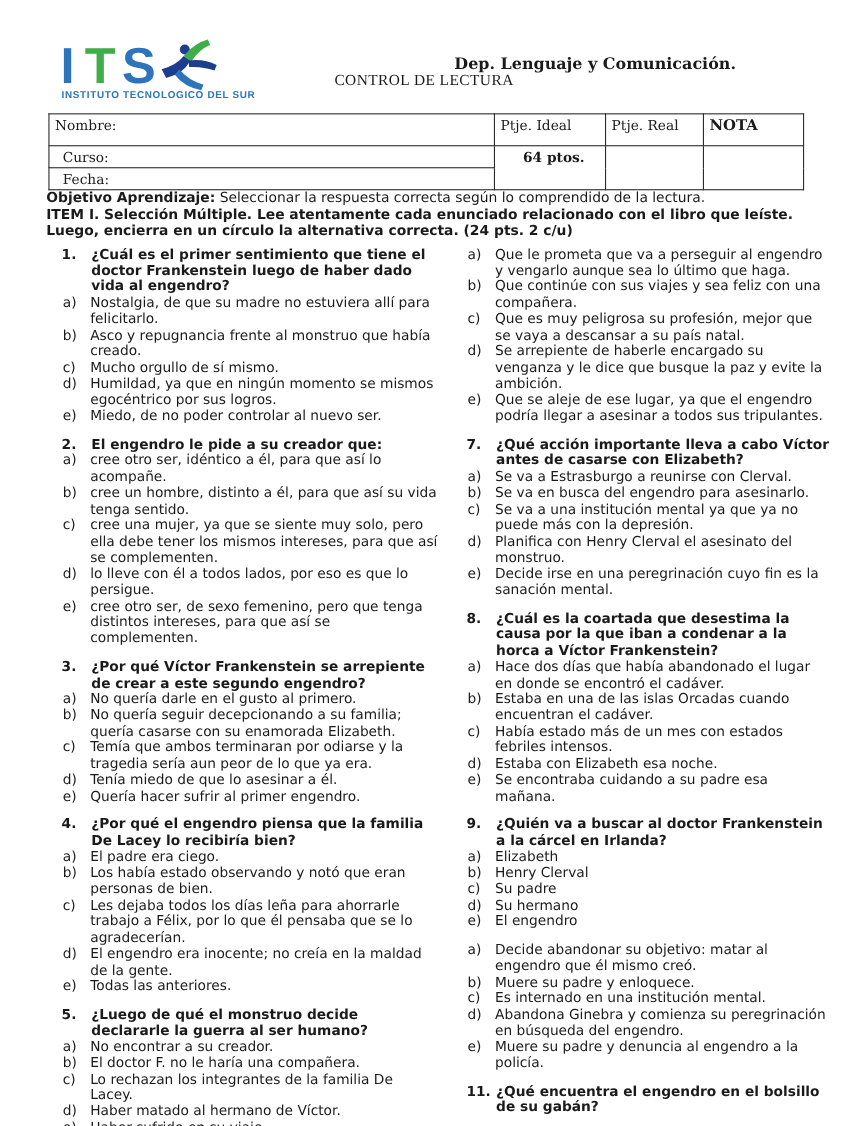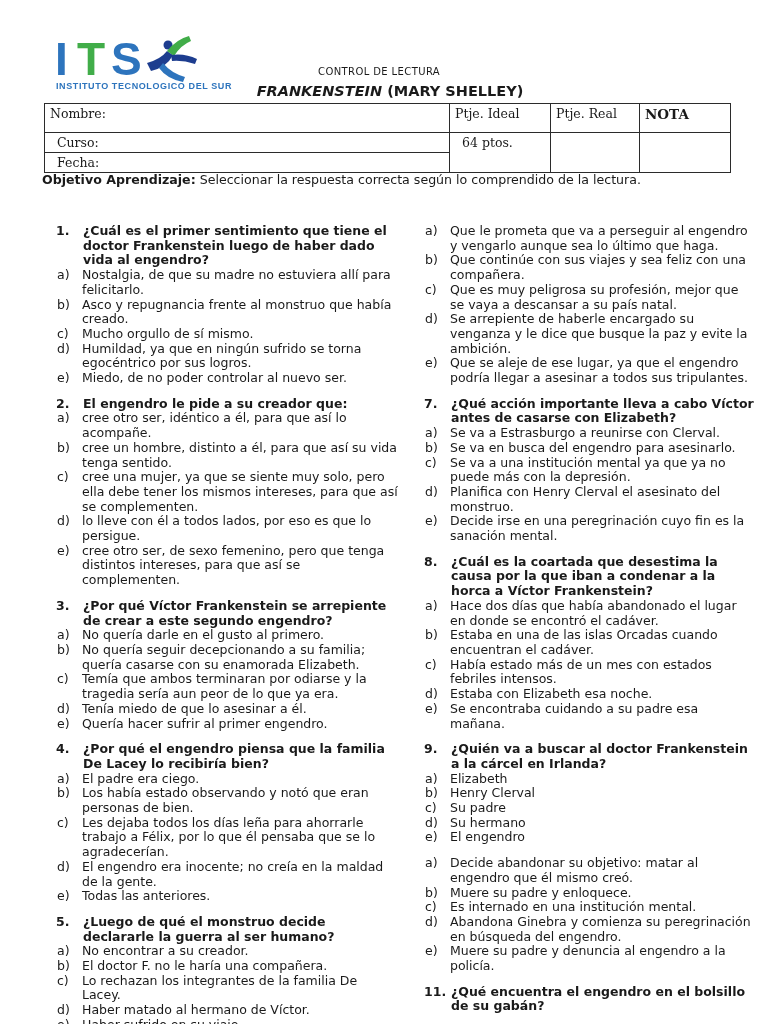--- a/index.html
+++ b/index.html
@@ -10,21 +10,21 @@
   .page{position:absolute;inset:0;}
 
   
   .logo{position:absolute;left:55px;top:33px;width:250px;height:68px;}
   .dept-title{
     position:absolute;left:413px;top:50px;width:260px;
     font-family:"DejaVu Serif","Liberation Serif",serif;
     font-weight:bold;font-size:14.5px;white-space:nowrap;
   }
   .control-title{
-    position:absolute;left:318px;top:66px;font-size:10px;letter-spacing:.4px;
+    position:absolute;left:304px;top:66px;font-size:14px;letter-spacing:.4px;font-family:Liberation Serif, serif;
   }
   .book-title{
     position:absolute;left:250px;top:83px;width:280px;text-align:center;
     font-weight:bold;font-size:14.5px;white-space:nowrap;
   }
   .book-title .bt-name{font-style:italic;}
 
   
   table.info{
     position:absolute;left:44px;top:103px;width:646px;
@@ -32,21 +32,21 @@
     font-family:"DejaVu Serif","Liberation Serif",serif;font-size:12.5px;
   }
   table.info td{border:1px solid #2b2b2b;padding:2px 5px;vertical-align:top;}
   td.c-name{width:394px;}
   td.c-ideal{width:90px;}
   td.c-real{width:78px;}
   td.c-nota{width:80px;}
   tr.r-top td{height:24px;}
   tr.r-mid td,tr.r-bot td{height:13px;padding-left:12px;}
   .nota-lbl{font-weight:bold;font-size:13.5px;}
-  .ptos{font-weight:normal;}
+  .ptos{font-weight:bold;text-align:center;}
 
   
   .instructions{
     position:absolute;left:42px;top:173px;width:700px;
     font-size:12.6px;line-height:14.8px;
   }
   .instructions b{font-weight:bold;}
 
   
   .qwrap{
@@ -77,22 +77,22 @@
         <circle cx="113" cy="12" r="4.5" fill="#1d3d8f"></circle>
         <path d="M92 30 Q106 26 112 18 L118 22 Q112 34 96 38 Z" fill="#1d3d8f"></path>
         <path d="M112 18 Q122 6 134 3 L136 8 Q126 12 119 23 Z" fill="#41ad49"></path>
         <path d="M116 22 Q130 20 142 26 L140 31 Q128 27 117 28 Z" fill="#1d3d8f"></path>
         <path d="M108 30 Q116 40 130 44 L128 49 Q112 46 104 35 Z" fill="#2d74bd"></path>
       </g>
       <text x="1" y="56" font-family="Liberation Sans, DejaVu Sans, sans-serif" font-size="9" font-weight="bold" fill="#2d74bd" letter-spacing="0.6">INSTITUTO TECNOLOGICO DEL SUR</text>
     </svg>
   </div>
 
+  <div class="dept-title">Dep. Lenguaje y Comunicación.</div>
   <div class="control-title">CONTROL DE LECTURA</div>
-  <div class="book-title"><span class="bt-name">FRANKENSTEIN</span><span> (MARY SHELLEY)</span></div>
 
   <table class="info">
     <tbody>
         <tr class="r-top">
       <td class="c-name">Nombre:</td>
       <td class="c-ideal">Ptje. Ideal</td>
       <td class="c-real">Ptje. Real</td>
       <td class="c-nota nota-lbl">NOTA</td>
     </tr>
     <tr class="r-mid">
@@ -102,20 +102,21 @@
       <td rowspan="2"></td>
     </tr>
     <tr class="r-bot">
       <td>Fecha:</td>
     </tr>
   </tbody>
     </table>
 
   <div class="instructions">
     <div><b>Objetivo Aprendizaje:</b><span> Seleccionar la respuesta correcta según lo comprendido de la lectura.</span></div>
+    <div><b>ITEM I. Selección Múltiple. Lee atentamente cada enunciado relacionado con el libro que leíste. Luego, encierra en un círculo la alternativa correcta. (24 pts. 2 c/u)</b></div>
   </div>
 
   <div class="qwrap">
     <div>
         <div class="question">
           <div class="q-header">
             <div class="q-num">1.</div>
             <div class="q-text">¿Cuál es el primer sentimiento que tiene el doctor Frankenstein luego de haber dado vida al engendro?</div>
           </div>
           <div class="opt">
@@ -125,21 +126,21 @@
           <div class="opt">
             <div class="opt-letter">b)</div>
             <div class="opt-text">Asco y repugnancia frente al monstruo que había creado.</div>
           </div>
           <div class="opt">
             <div class="opt-letter">c)</div>
             <div class="opt-text">Mucho orgullo de sí mismo.</div>
           </div>
           <div class="opt">
             <div class="opt-letter">d)</div>
-            <div class="opt-text">Humildad, ya que en ningún sufrido se torna egocéntrico por sus logros.</div>
+            <div class="opt-text">Humildad, ya que en ningún momento se mismos egocéntrico por sus logros.</div>
           </div>
           <div class="opt">
             <div class="opt-letter">e)</div>
             <div class="opt-text">Miedo, de no poder controlar al nuevo ser.</div>
           </div>
         </div>
         <div class="question">
           <div class="q-header">
             <div class="q-num">2.</div>
             <div class="q-text">El engendro le pide a su creador que:</div>

